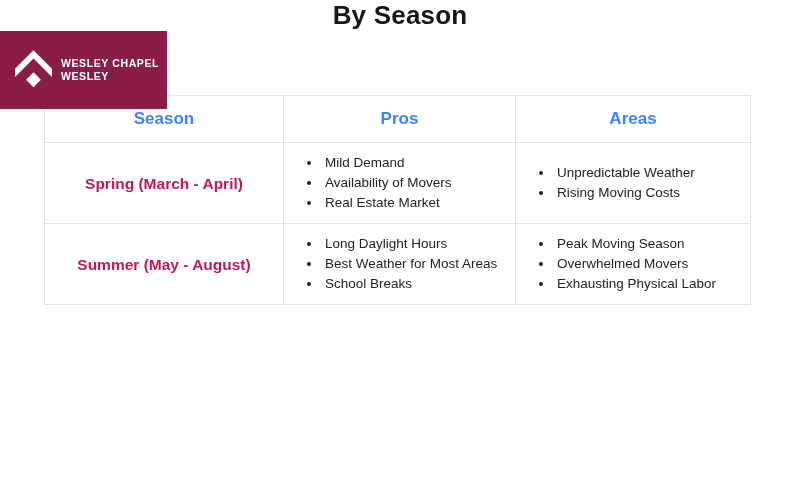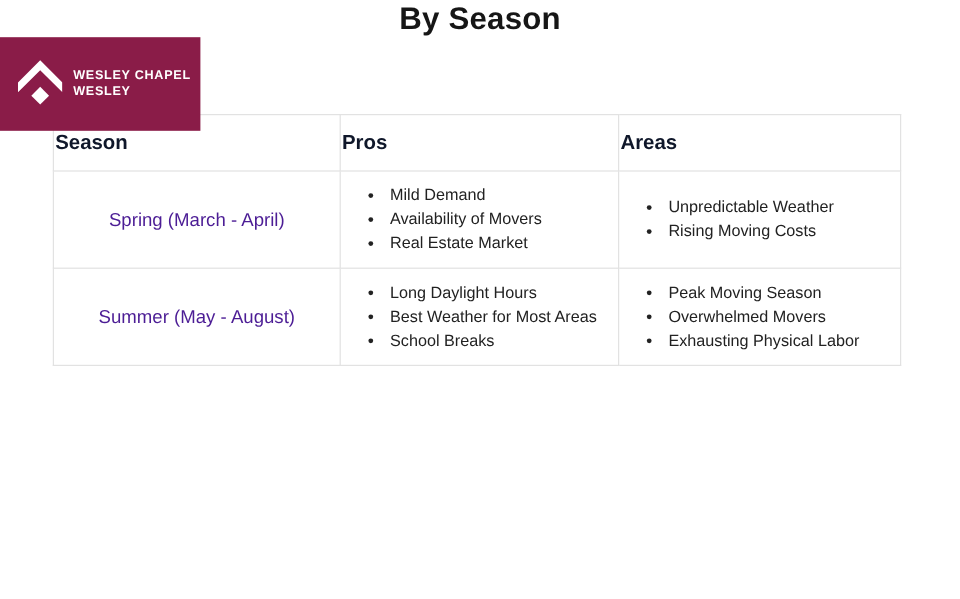--- a/index.html
+++ b/index.html
@@ -64,30 +64,30 @@
   .season-table th,
   .season-table td{
     border:1px solid var(--border);
     vertical-align:middle;
   }
   .season-table thead tr{height:47px;}
   .season-table tbody tr{height:75px;}
   .season-table th{
     font-size:17px;
     font-weight:bold;
-    text-align:left;
-    color:#0f172a;
+    text-align:center;
+    color:#3b82f6;
   }
   td.season-cell{
     font-size:15.5px;
-    font-weight:normal;
+    font-weight:bold;
     text-align:center;
     line-height:25px;
     padding:0 24px;
-    color:#4c1d95;
+    color:#be185d;
   }
   td.list-cell{
     padding:10px 8px 10px 16px;
   }
   td.list-cell ul{
     margin:0;
     padding-left:22px;
     list-style:disc;
   }
   td.list-cell li{

